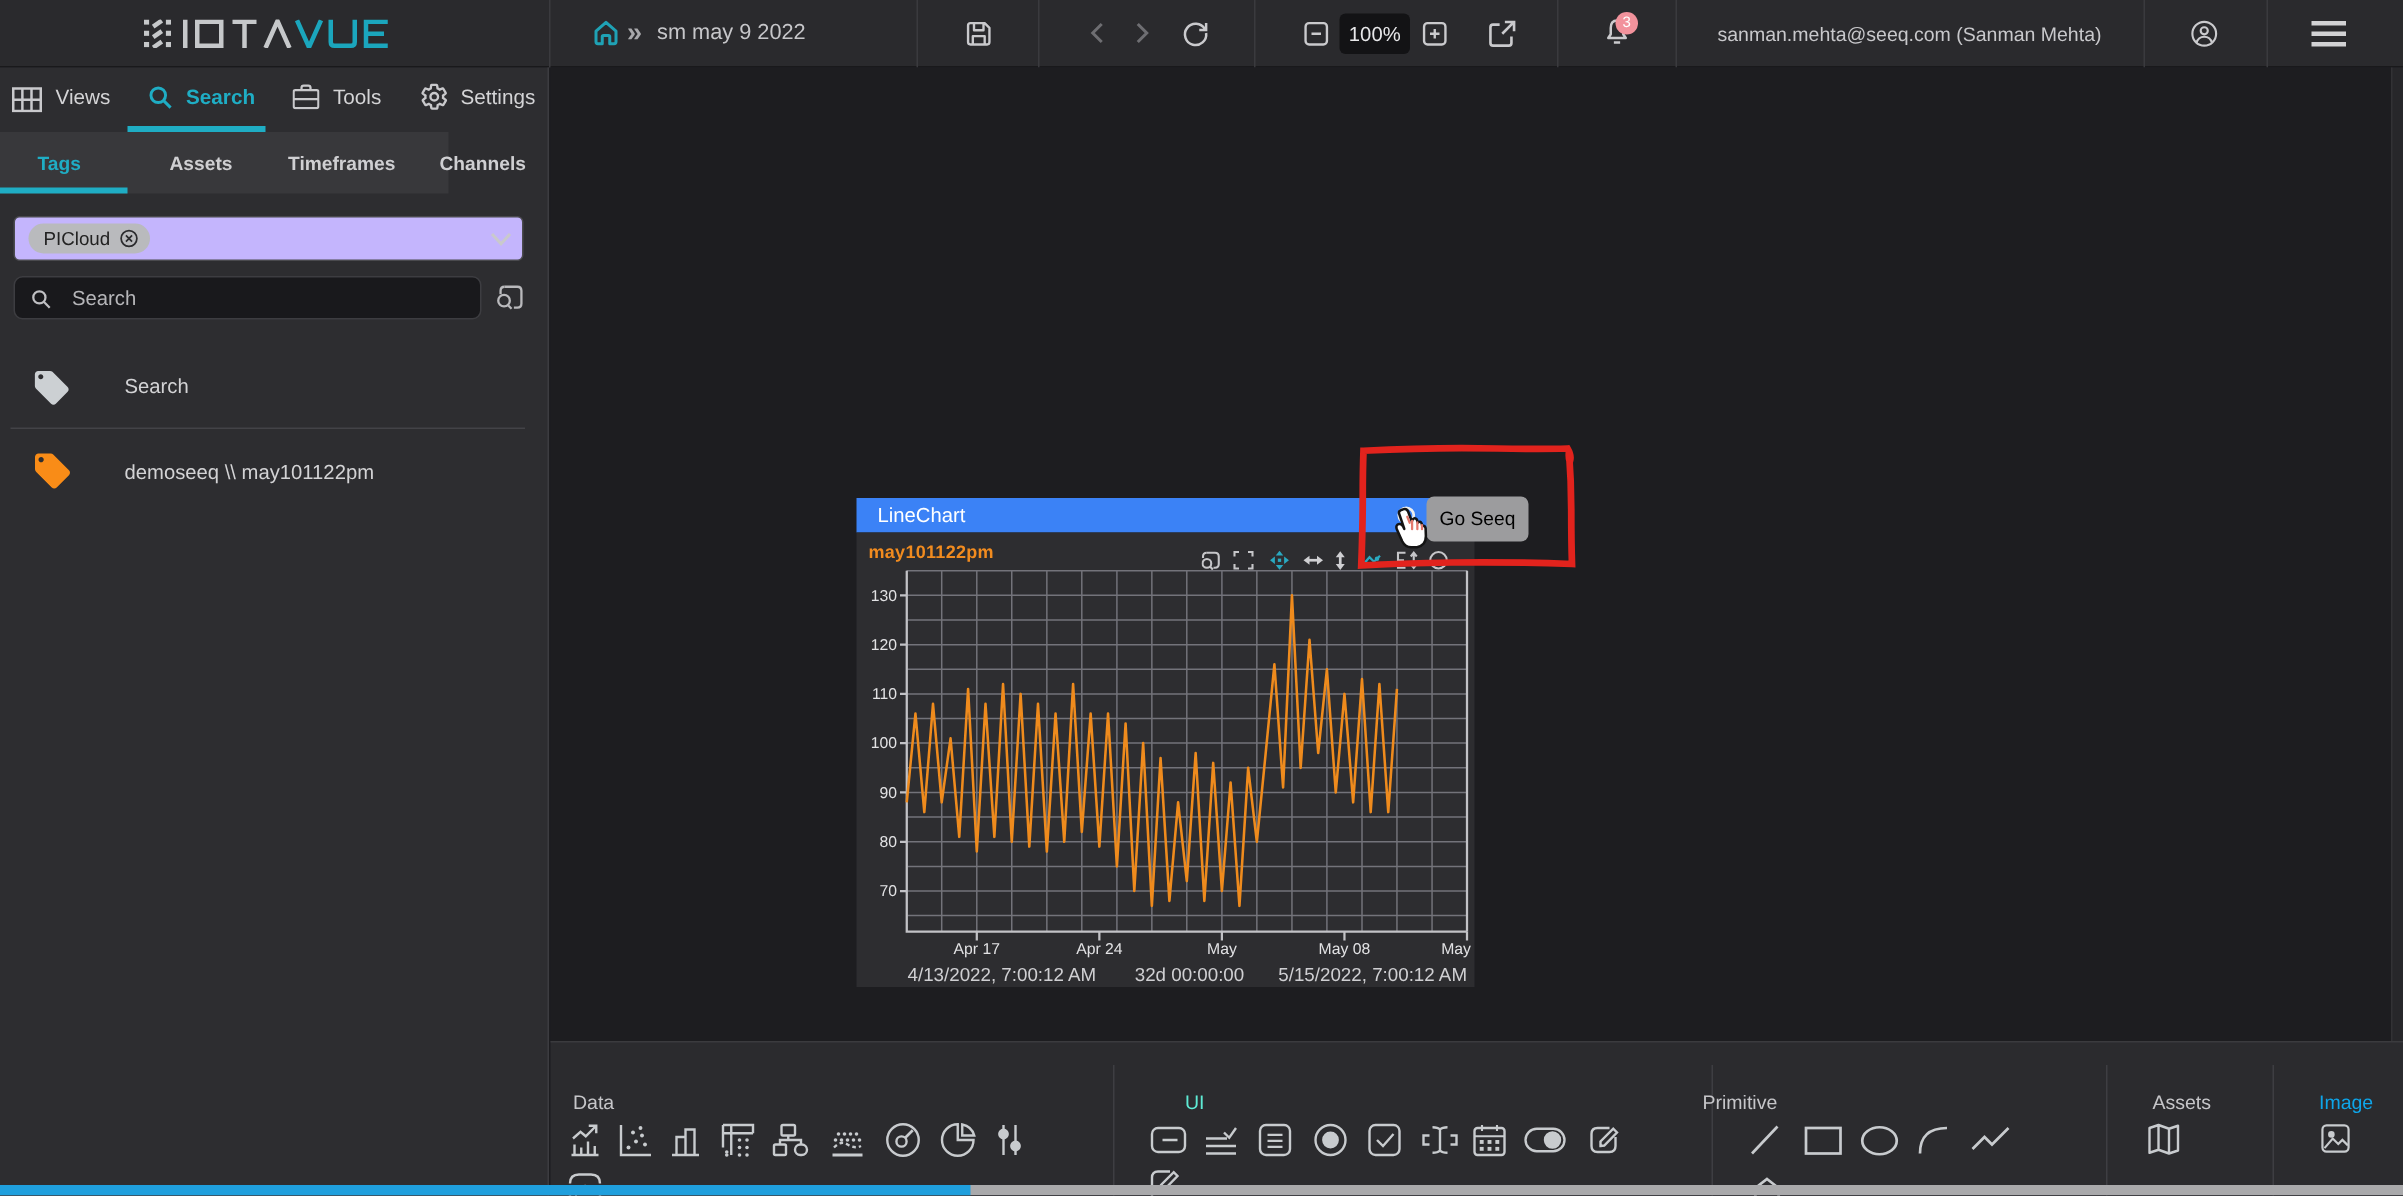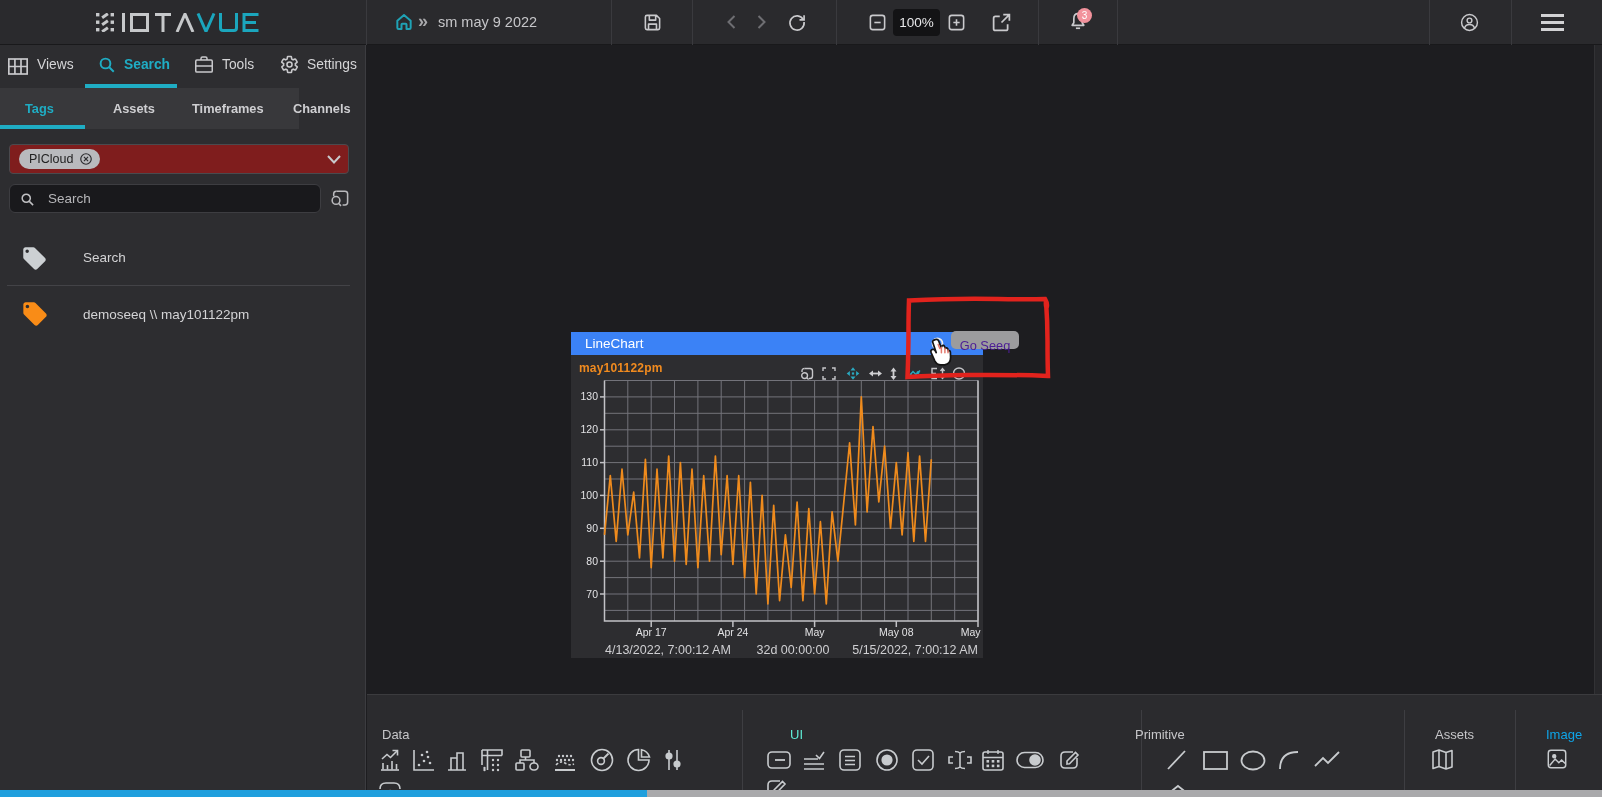--- a/index.html
+++ b/index.html
@@ -85,20 +85,21 @@
         <path d="M19 14 L19 19 Q19 21 17 21 L5 21 Q3 21 3 19 L3 7 Q3 5 5 5 L10 5"></path>
         <path d="M14 3 L21 3 L21 10 M21 3 L12 12"></path>
       </svg>
 
     <svg class="abs" style="left:1068px;top:11px;" width="20" height="22" viewBox="0 0 24 26" fill="none" stroke="#cacacd" stroke-width="2">
         <path d="M12 3 Q7 3 7 9 L7 14 L5 17 L19 17 L17 14 L17 9 Q17 3 12 3 Z" stroke-linejoin="round"></path>
         <path d="M9.5 20.5 L14.5 20.5"></path>
       </svg>
     <div class="abs" style="left:1077px;top:8px;width:15px;height:15px;background:#f2929c;border-radius:50%;color:#fff;font-size:10px;text-align:center;line-height:15px;">3</div>
 
+    <div class="abs" style="left:1117px;top:0;width:312px;height:45px;line-height:45px;text-align:center;color:#c8c8cb;font-size:13px;">sanman.mehta@seeq.com (Sanman Mehta)</div>
 
     <svg class="abs" style="left:1460px;top:13px;" width="19" height="19" viewBox="0 0 24 24" fill="none" stroke="#cacacd" stroke-width="1.8">
         <circle cx="12" cy="12" r="10"></circle>
         <circle cx="12" cy="9.5" r="3"></circle>
         <path d="M5.5 19.5 Q7 14.5 12 14.5 Q17 14.5 18.5 19.5"></path>
       </svg>
 
     <div class="abs" style="left:1541px;top:14px;width:23px;height:3px;background:#d2d2d4;"></div>
     <div class="abs" style="left:1541px;top:21px;width:23px;height:3px;background:#d2d2d4;"></div>
     <div class="abs" style="left:1541px;top:28px;width:23px;height:3px;background:#d2d2d4;"></div>
@@ -130,21 +131,21 @@
     <div class="abs" style="left:307px;top:12px;color:#d4d4d6;font-size:13.8px;font-weight:500;">Settings</div>
 
     <div class="abs" style="left:0;top:43px;width:299px;height:41px;background:#38383b;">
       <div class="abs" style="left:25px;top:13px;color:#1fadc4;font-size:12.8px;font-weight:700;">Tags</div>
       <div class="abs" style="left:113px;top:13px;color:#cfcfd2;font-size:12.8px;font-weight:700;">Assets</div>
       <div class="abs" style="left:192px;top:13px;color:#cfcfd2;font-size:12.8px;font-weight:700;">Timeframes</div>
       <div class="abs" style="left:293px;top:13px;color:#cfcfd2;font-size:12.8px;font-weight:700;">Channels</div>
       <div class="abs" style="left:0;top:37px;width:85px;height:4px;background:#1fadc4;"></div>
     </div>
 
-    <div class="abs" style="left:9px;top:99px;width:340px;height:30px;background:#7f1d1d;border:1px solid #4a4a4e;border-radius:4px;">
+    <div class="abs" style="left:9px;top:99px;width:340px;height:30px;background:#c4b5fd;border:1px solid #4a4a4e;border-radius:4px;">
       <div class="abs" style="left:9px;top:4px;height:20px;background:#b9babd;border-radius:10px;padding:0 7px 0 10px;display:flex;align-items:center;">
         <span style="color:#222;font-size:12.5px;font-weight:500;">PICloud</span>
         <svg style="margin-left:6px;" width="14" height="14" viewBox="0 0 24 24" fill="none" stroke="#2b2b2e" stroke-width="2">
             <circle cx="12" cy="12" r="9"></circle>
             <path d="M8.5 8.5 L15.5 15.5 M15.5 8.5 L8.5 15.5"></path>
           </svg>
       </div>
       <svg class="abs" style="left:317px;top:10px;" width="14" height="9" viewBox="0 0 14 9" fill="none" stroke="#c9c9cc" stroke-width="2">
           <path d="M1 1 L7 7.5 L13 1"></path>
         </svg>
@@ -292,21 +293,21 @@
         <text x="34" y="299">4/13/2022, 7:00:12 AM</text>
         <text x="222" y="299" text-anchor="middle">32d 00:00:00</text>
         <text x="407" y="299" text-anchor="end">5/15/2022, 7:00:12 AM</text>
       </g>
     </svg>
   </div>
 
   <svg class="abs" style="left:931px;top:337px;" width="14" height="14" viewBox="0 0 14 14" fill="none" stroke="#eeeeee" stroke-width="1.8">
       <circle cx="6.5" cy="6.5" r="5"></circle>
     </svg>
-  <div class="abs" id="goseeq" style="left:951px;top:331px;width:68px;height:18px;background:#9c9c9e;border-radius:5px;color:#4c1d95;font-size:12.8px;font-weight:500;text-align:center;line-height:30px;">Go Seeq</div>
+  <div class="abs" id="goseeq" style="left:951px;top:331px;width:68px;height:30px;background:#9c9c9e;border-radius:5px;color:#000000;font-size:12.8px;font-weight:500;text-align:center;line-height:30px;">Go Seeq</div>
   <svg class="abs" id="hand" style="left:926px;top:338px;" width="28" height="30" viewBox="0 0 28 30">
     <path d="M9.2 1.6 Q11.8 0.6 12.8 3.2 L15.2 9.6 L15.8 8.2 Q17.2 6.6 18.6 8.4 L19.2 10.4 Q20.8 9.0 21.8 11.0 L22.2 12.8 Q24.0 12.0 24.4 14.2 L24.6 19.4 Q24.6 25.8 18.6 26.8 L14.8 26.8 Q10.8 26.8 8.8 22.8 L5.2 14.8 Q4.2 11.8 6.8 11.4 Q8.4 11.2 9.4 13.0 L10.2 14.6 L6.8 4.6 Q6.0 2.4 9.2 1.6 Z" fill="#fff" stroke="#141414" stroke-width="1.7" stroke-linejoin="round"></path>
     <path d="M12.2 6.5 L13.8 10.5 M15.4 9.2 L15.4 14.8 M18.9 10.2 L18.9 14.8 M22.0 12.0 L22.0 14.8" stroke="#e4796d" stroke-width="1.5" fill="none" stroke-linecap="round"></path>
   </svg>
   <svg class="abs" id="redbox" style="left:898px;top:291px;" width="160" height="95" viewBox="0 0 160 95" fill="none" stroke="#e2231d" stroke-width="4.5" stroke-linecap="round">
     <path d="M11 9.5 Q60 7 100 8 Q130 8.5 147 8 Q150 13 148.5 17 Q147.5 14 148 10 Q149.5 30 149.5 50 Q149.5 70 150 85 Q110 83.5 70 84 Q35 84.5 9.5 86 Q10.5 60 10.5 40 Q10.5 22 11 9.5 Z"></path>
   </svg>
 
   <div class="abs" id="panel" style="left:367px;top:694px;width:1235px;height:103px;background:#2b2b2e;border-top:1px solid #3b3b3e;">
     <div class="abs" style="left:375px;top:15px;width:1px;height:90px;background:#3e3e42;"></div>

